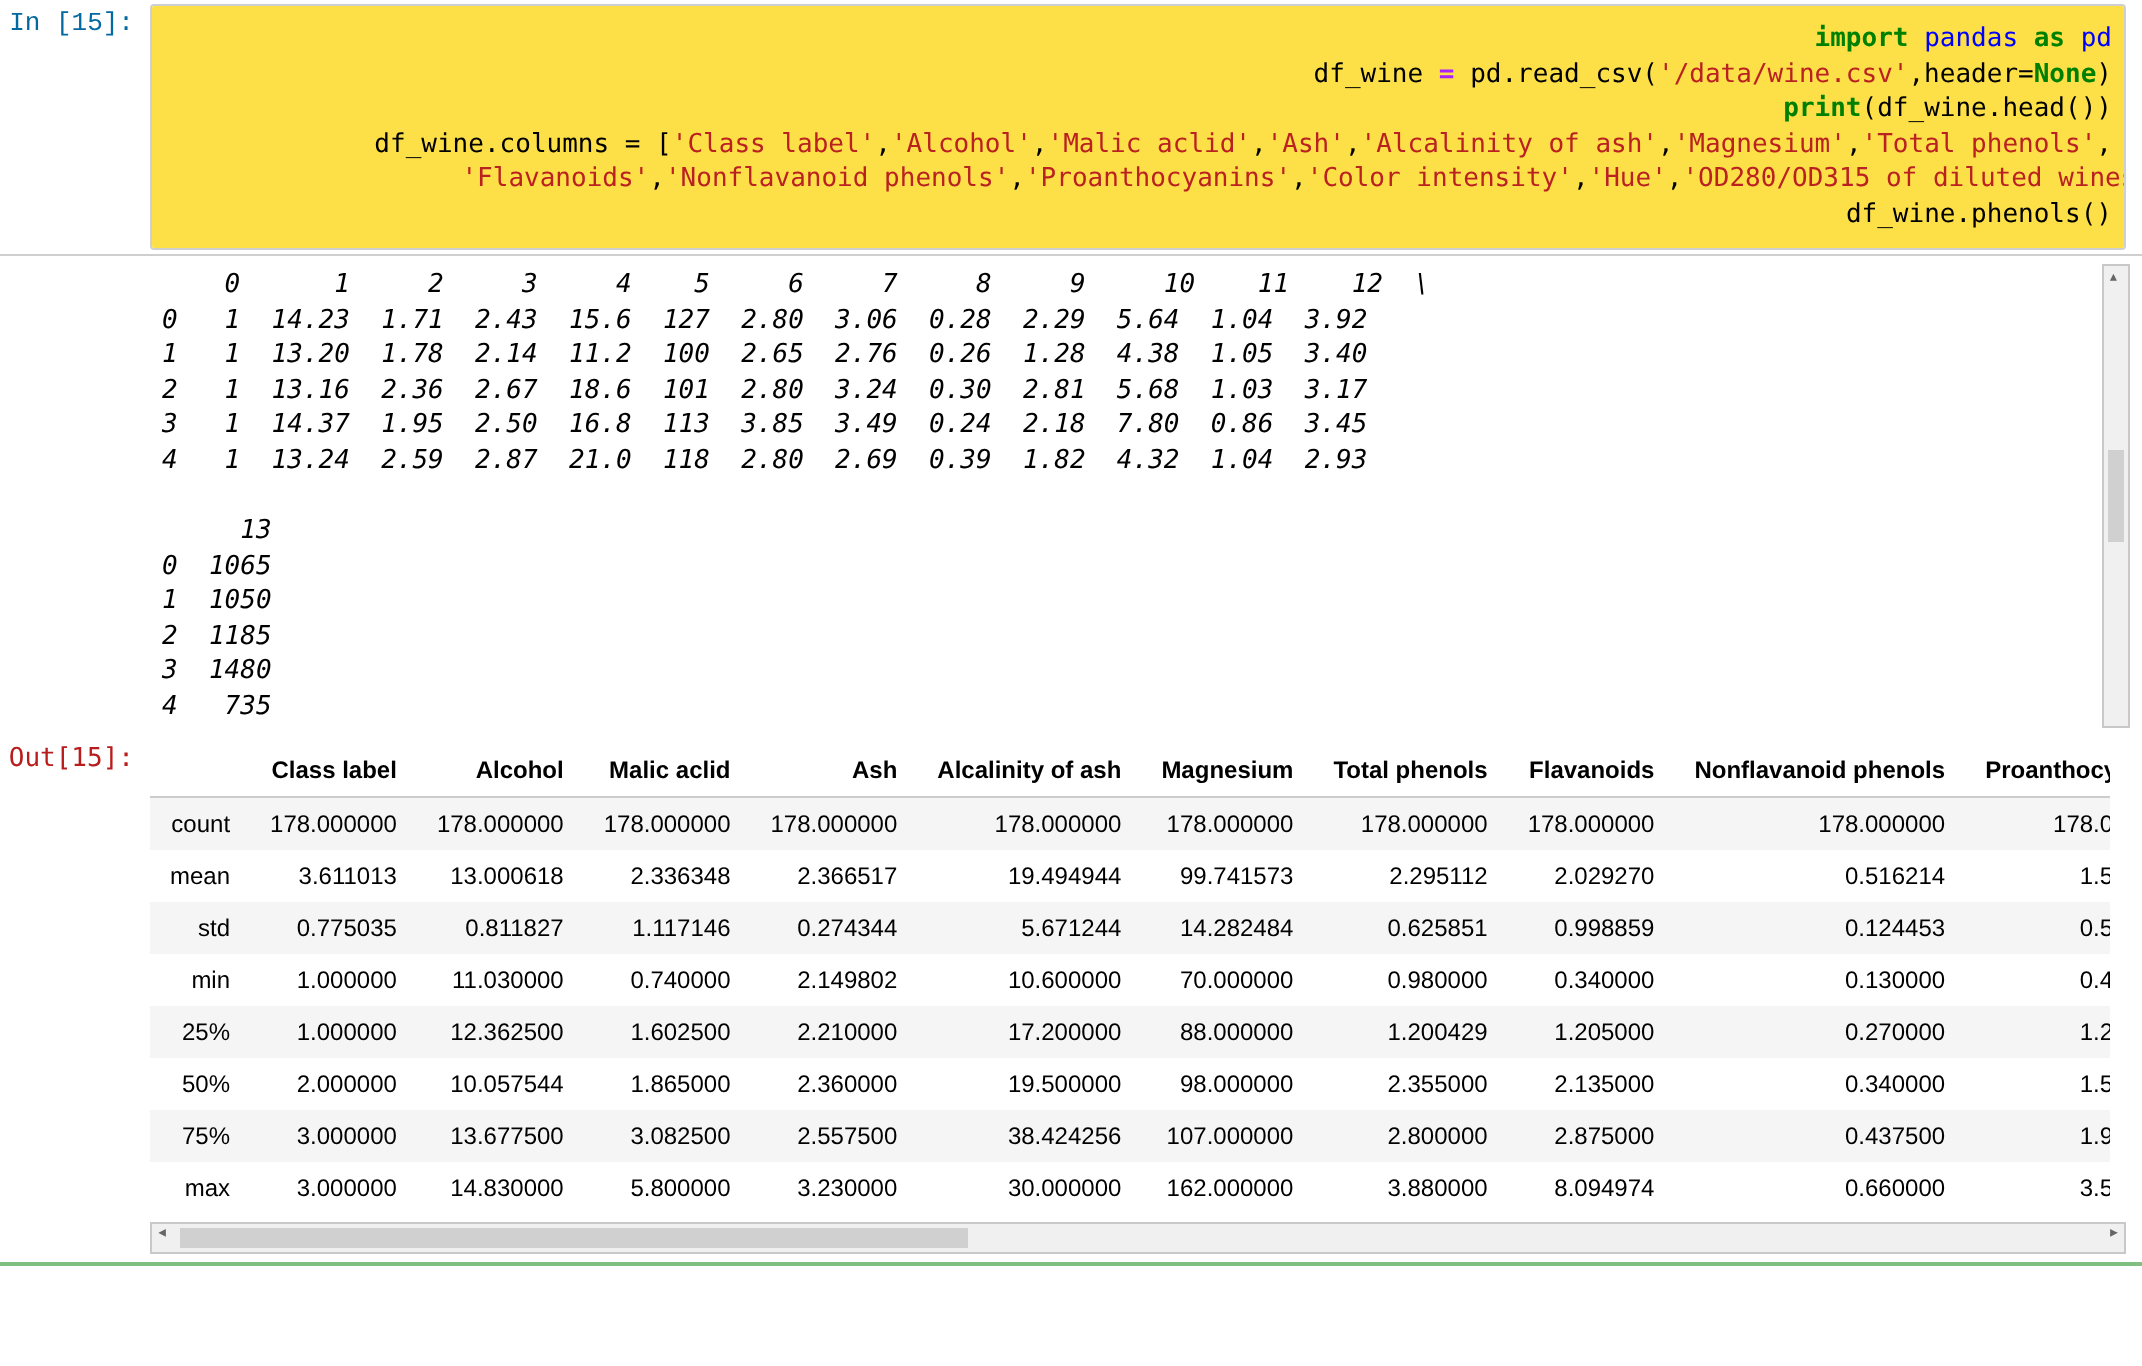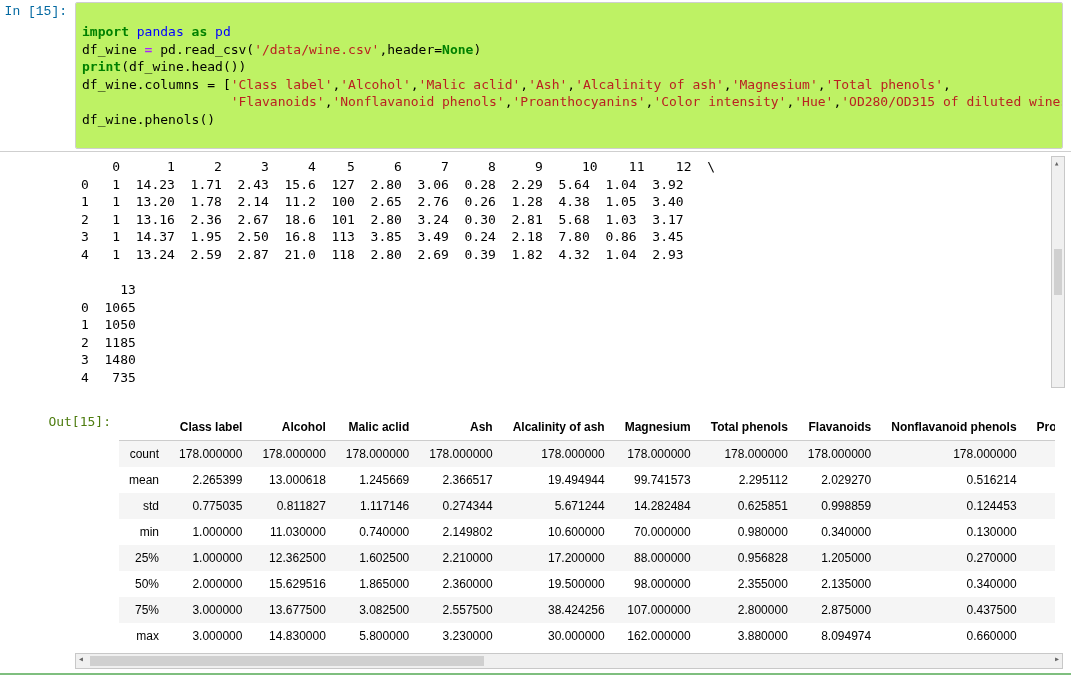--- a/index.html
+++ b/index.html
@@ -18,51 +18,53 @@
     border-bottom: 1px solid #cfcfcf;
   }
   .prompt {
     flex: 0 0 75px;
     text-align: right;
     padding: 4px 8px 4px 0;
     font-family: monospace;
     font-size: 13px;
   }
   .prompt.in  { color: #0369a1; font-family: Liberation Mono, monospace; }
-  .prompt.out { color: #4d7c0f; margin-left: 44px; }
+  .prompt.out { color: #b91c1c; }
   .code-area {
     flex: 1;
-    background: #bef264;
+    background: #fde047;
     border: 1px solid #cfcfcf;
     border-radius: 2px;
-    padding: 20px 6px;
+    padding: 8px 6px;
     margin: 2px 8px 2px 0;
     font-family: monospace;
     white-space: pre;
     overflow-x: auto;
     line-height: 1.35;
+    text-align: right;
   }
   .code-area .kw  { color: #008000; font-weight: bold; }
   .code-area .nn  { color: #0000ff; }
   .code-area .op  { color: #AA22FF; font-weight: bold; }
   .code-area .str { color: #BA2121; }
   .code-area .bn  { color: #008000; font-weight: bold; }
 
   .output-row {
     display: flex;
     align-items: flex-start;
   }
   .stdout {
     flex: 1;
     font-family: monospace;
     white-space: pre;
     padding: 4px 6px;
-    margin: 2px 24px 20px 0;
+    margin: 2px 24px 2px 0;
     line-height: 1.35;
     position: relative;
+    font-style: italic;
   }
   .scroll-handle {
     position: absolute;
     right: -18px;
     top: 2px;
     bottom: 2px;
     width: 14px;
     background: #f0f0f0;
     border: 1px solid #c8c8c8;
   }
@@ -193,23 +195,23 @@
             <td>178.000000</td>
             <td>178.000000</td>
             <td>178.000000</td>
             <td>178.000000</td>
             <td>178.000000</td>
             <td>178.000000</td>
             <td>178.000000</td>
           </tr>
           <tr>
             <th>mean</th>
-            <td>2.265399</td>
+            <td>3.611013</td>
             <td>13.000618</td>
-            <td>1.245669</td>
+            <td>2.336348</td>
             <td>2.366517</td>
             <td>19.494944</td>
             <td>99.741573</td>
             <td>2.295112</td>
             <td>2.029270</td>
             <td>0.516214</td>
             <td>1.590899</td>
           </tr>
           <tr>
             <th>std</th>
@@ -238,29 +240,29 @@
             <td>0.410000</td>
           </tr>
           <tr>
             <th>25%</th>
             <td>1.000000</td>
             <td>12.362500</td>
             <td>1.602500</td>
             <td>2.210000</td>
             <td>17.200000</td>
             <td>88.000000</td>
-            <td>0.956828</td>
+            <td>1.200429</td>
             <td>1.205000</td>
             <td>0.270000</td>
             <td>1.250000</td>
           </tr>
           <tr>
             <th>50%</th>
             <td>2.000000</td>
-            <td>15.629516</td>
+            <td>10.057544</td>
             <td>1.865000</td>
             <td>2.360000</td>
             <td>19.500000</td>
             <td>98.000000</td>
             <td>2.355000</td>
             <td>2.135000</td>
             <td>0.340000</td>
             <td>1.555000</td>
           </tr>
           <tr>

